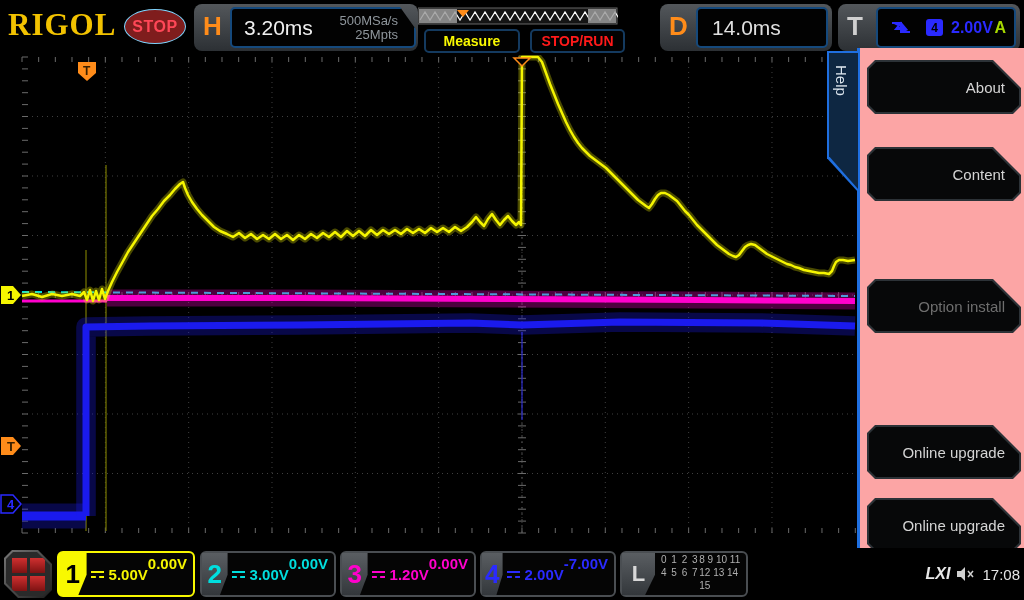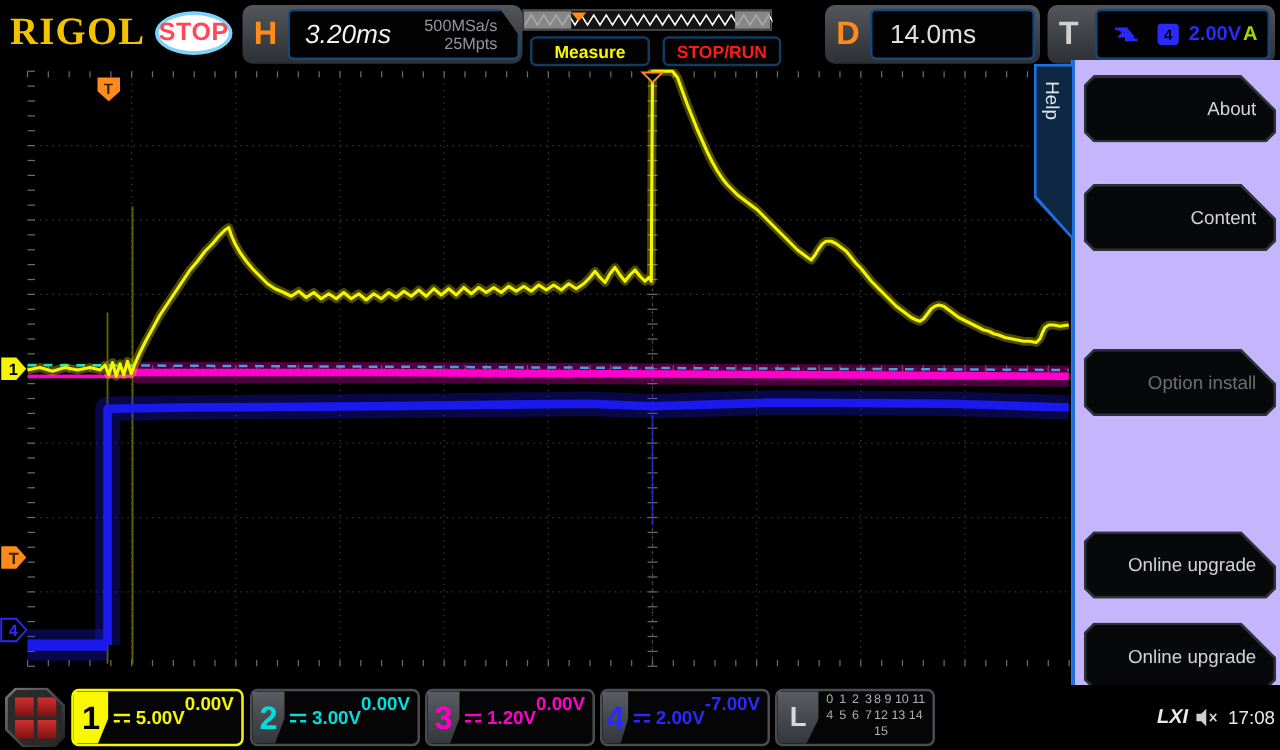--- a/index.html
+++ b/index.html
@@ -1,42 +1,42 @@
 <!DOCTYPE html>
 <html><head>
 <meta charset="utf-8">
 <style>
   html,body{margin:0;padding:0;background:#000;}
   *{box-sizing:border-box;font-family:"Liberation Sans",sans-serif;}
   #stage{position:relative;width:1024px;height:600px;background:#000;overflow:hidden;}
   
   #topbar{position:absolute;left:0;top:0;width:1024px;height:55px;background:#000;z-index:3;}
   #logo{position:absolute;left:8px;top:7px;font-family:"Liberation Serif",serif;font-weight:bold;font-size:31px;color:#f2c200;letter-spacing:1px;}
-  #stopbadge{position:absolute;left:124px;top:9px;width:62px;height:35px;background:#ffffff;border:3px solid #7dd3fc;border-radius:50%;display:flex;align-items:center;justify-content:center;color:#ff4757;font-weight:bold;font-size:20px;letter-spacing:.5px;}
+  #stopbadge{position:absolute;left:124px;top:9px;width:62px;height:35px;background:#7f1d1d;border:1px solid #7dd3fc;border-radius:50%;display:flex;align-items:center;justify-content:center;color:#ff4757;font-weight:bold;font-size:16px;letter-spacing:.5px;}
   .tgroup{position:absolute;top:4px;height:47px;background:linear-gradient(#53575b,#2c3034);border-radius:8px;}
   .tletter{position:absolute;left:9px;top:7px;font-size:26px;font-weight:bold;}
   .tpanel{position:absolute;top:3px;bottom:3px;background:#020202;border:2px solid #15497c;border-radius:5px;display:flex;align-items:center;}
   #hgroup{left:194px;width:224px;}
   #hgroup .tpanel{left:36px;right:2px;clip-path:polygon(0 0,calc(100% - 16px) 0,100% 55%,100% 100%,0 100%);}
-  #hvalue{font-size:21px;color:#f0f0f0;margin-left:12px;font-style:italic;}
+  #hvalue{font-size:21px;color:#f0f0f0;margin-left:12px;}
   #hrate{margin-left:auto;margin-right:16px;text-align:right;color:#8f969c;font-size:13px;line-height:14px;}
   #dgroup{left:660px;width:172px;}
   #dgroup .tpanel{left:36px;right:4px;}
   #dvalue{font-size:21px;color:#e0e0e0;margin-left:14px;}
   #tgroup{left:838px;width:182px;}
   #tgroup .tpanel{left:38px;right:4px;}
   #wavebar{position:absolute;left:418px;top:7px;}
   .midbtn{position:absolute;top:29px;height:24px;background:#020202;border:2px solid #143a5f;border-radius:5px;display:flex;align-items:center;justify-content:center;font-size:14px;font-weight:bold;}
   #measurebtn{left:424px;width:96px;color:#f8f800;}
   #stoprunbtn{left:530px;width:95px;color:#ff1a1a;}
   #trigbadge{width:17px;height:17px;border-radius:3px;display:flex;align-items:center;justify-content:center;font-size:12px;font-weight:bold;color:#000;margin-left:14px;}
   #triglevel{font-size:16px;font-weight:bold;margin-left:8px;}
   #trigmode{margin-left:auto;margin-right:8px;font-size:16px;font-weight:bold;}
   
-  #sidebar{position:absolute;left:857px;top:48px;width:167px;height:510px;background:#c4b5fd;z-index:3;border-left:3px solid #1f6fe0;border-bottom:3px solid #1f6fe0;}
+  #sidebar{position:absolute;left:857px;top:48px;width:167px;height:510px;background:#fca5a5;z-index:3;border-left:3px solid #1f6fe0;border-bottom:3px solid #1f6fe0;}
   .sbtn{position:absolute;left:7px;width:154px;height:54px;background:#2c3237;clip-path:polygon(8px 0,calc(100% - 28px) 0,100% 28px,100% calc(100% - 8px),calc(100% - 8px) 100%,8px 100%,0 calc(100% - 8px),0 8px);}
   .sbtn .inner{position:absolute;inset:2px;background:#070809;clip-path:polygon(7px 0,calc(100% - 27px) 0,100% 27px,100% calc(100% - 7px),calc(100% - 7px) 100%,7px 100%,0 calc(100% - 7px),0 7px);display:flex;align-items:center;justify-content:flex-end;padding-right:14px;font-size:15px;color:#d4d4d4;}
   .sbtn.disabled .inner{color:#6e6e6e;}
   #helptab{position:absolute;left:827px;top:51px;width:31px;height:141px;background:#1f6fe0;clip-path:polygon(0 0,100% 0,100% 100%,0 76%);z-index:4;}
   #helptab .inner{position:absolute;left:2px;top:2px;right:0;bottom:3px;background:#0e2742;clip-path:polygon(0 0,100% 0,100% 100%,0 76%);}
   #helptab span{position:absolute;left:6px;top:14px;writing-mode:vertical-rl;color:#dde6ee;font-size:15px;}
   
   #bottombar{position:absolute;left:0;top:548px;width:1024px;height:52px;background:#000;z-index:3;}
   #menuicon{position:absolute;left:4px;top:2px;width:48px;height:48px;background:linear-gradient(135deg,#777,#1c1c1c);clip-path:polygon(0 8px,8px 0,calc(100% - 14px) 0,100% 14px,100% calc(100% - 8px),calc(100% - 8px) 100%,14px 100%,0 calc(100% - 14px));}
   #menuicon .inner{position:absolute;inset:2px;background:#2a2a2a;clip-path:polygon(0 7px,7px 0,calc(100% - 13px) 0,100% 13px,100% calc(100% - 7px),calc(100% - 7px) 100%,13px 100%,0 calc(100% - 13px));display:grid;grid-template-columns:15px 15px;grid-template-rows:15px 15px;gap:3px;place-content:center;}

